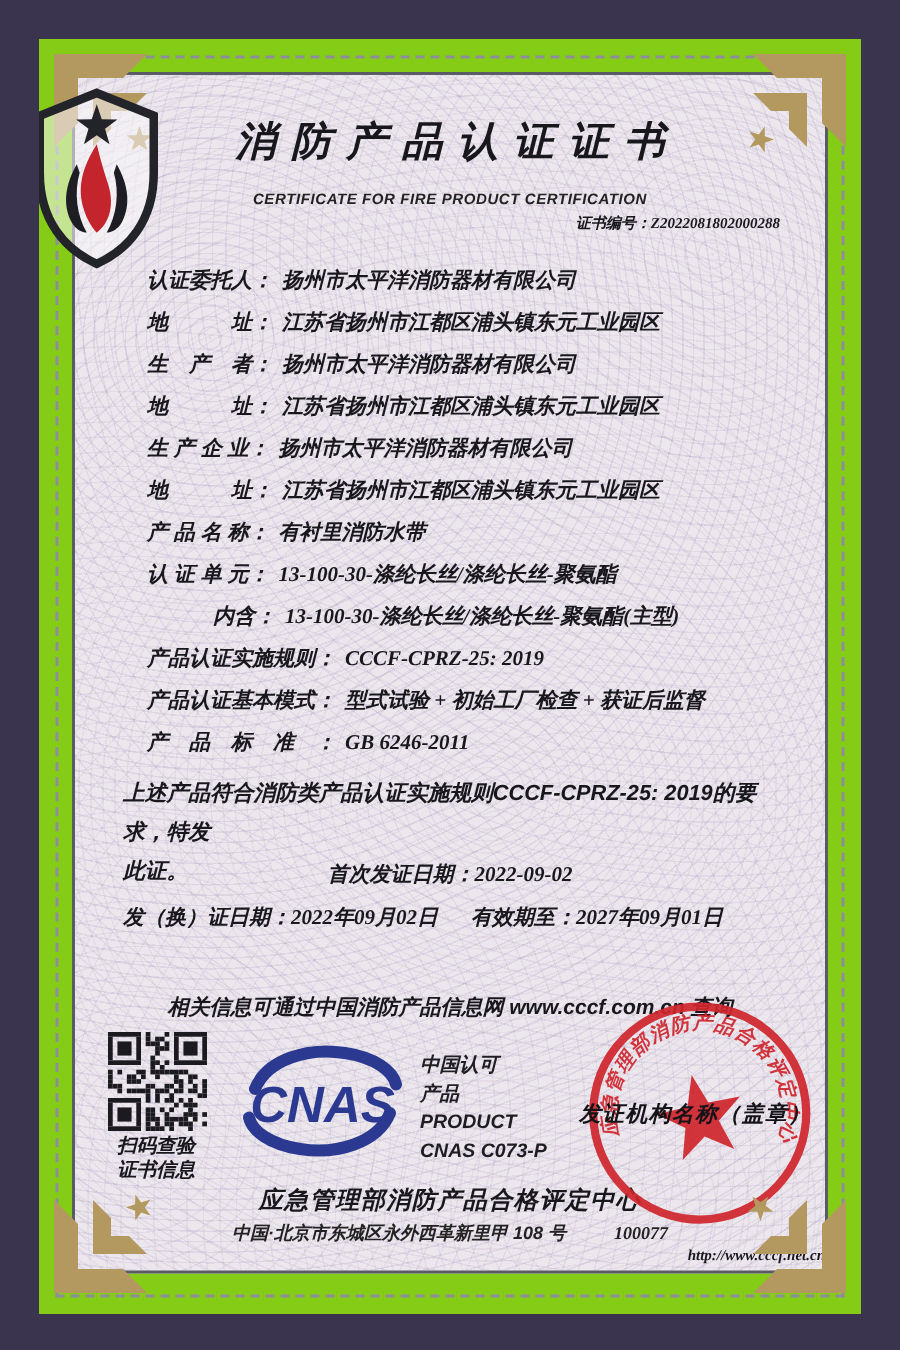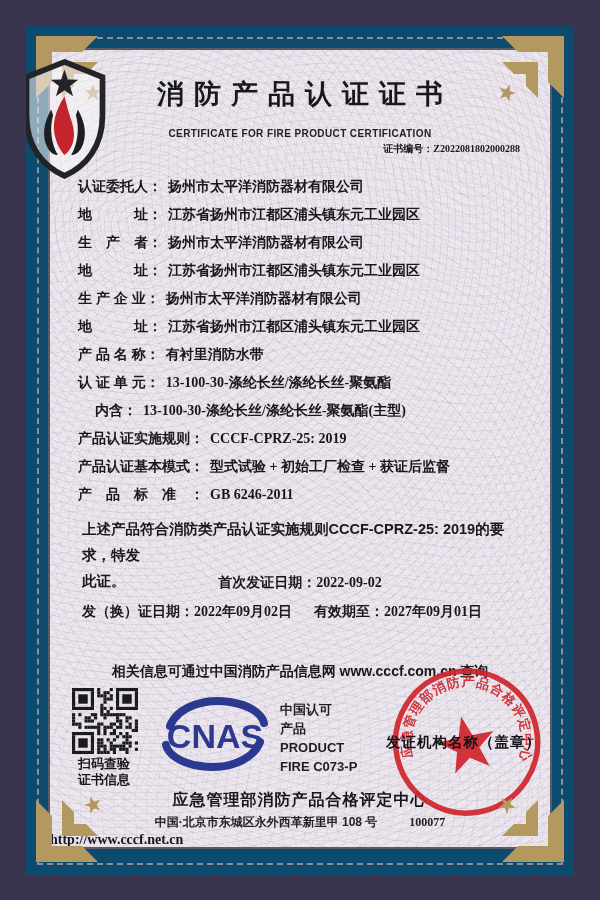--- a/index.html
+++ b/index.html
@@ -4,21 +4,21 @@
 <style>
   html,body{margin:0;padding:0;}
   body{
     width:600px;height:900px;position:relative;overflow:hidden;
     background:#3a344e;
     font-family:"Liberation Sans",sans-serif;
     color:#17171c;
   }
   .paper{
     position:absolute;left:26px;top:26px;right:26px;bottom:24px;
-    background:#0c4a6e;overflow:hidden;
+    background:#84cc16;overflow:hidden;font-style:italic;
   }
   .dashed-frame{
     position:absolute;inset:11px;
     border:2px dashed #8f8d9c;
   }
   .inner{
     position:absolute;left:22px;top:22px;right:22px;bottom:27px;
     border:2px solid #5b5b66;
     background-color:#ece6ed;
     background-image:
@@ -45,24 +45,24 @@
   .subtitle{
     position:absolute;left:0;right:0;top:78px;text-align:center;
     font-size:10px;font-weight:600;letter-spacing:.4px;color:#222;
   }
   .cert-no{
     position:absolute;right:30px;top:92px;
     font-family:"Liberation Serif",serif;font-weight:bold;font-size:10px;
   }
   
   .fields{position:absolute;left:0;right:0;top:122px;}
-  .frow{height:28px;line-height:28px;padding-left:28px;white-space:nowrap;}
+  .frow{height:28px;line-height:28px;padding-left:48px;white-space:nowrap;}
   .frow .lbl{font-weight:bold;font-size:14px;}
   .frow .val{font-family:"Liberation Serif",serif;font-weight:bold;font-size:14px;margin-left:6px;}
-  .frow.indent{padding-left:45px;}
+  .frow.indent{padding-left:92px;}
   
   .statement{position:absolute;left:32px;right:26px;top:466px;
     font-weight:bold;font-size:14.5px;line-height:26px;}
   .first-issue{position:absolute;left:0;right:0;top:524px;text-align:center;
     font-weight:bold;font-size:14px;}
   .first-issue .d{font-family:"Liberation Serif",serif;}
   .issue-row{position:absolute;left:32px;top:553px;font-weight:bold;font-size:14px;white-space:nowrap;}
   .issue-row .d{font-family:"Liberation Serif",serif;}
   .issue-row .gap{margin-left:22px;}
   .note{position:absolute;left:0;right:0;top:584px;text-align:center;
@@ -76,22 +76,22 @@
   .stamp-overlay{
     position:absolute;left:336px;top:683px;z-index:3;
     font-family:"Liberation Serif",serif;font-weight:bold;font-size:14.5px;
     letter-spacing:1px;color:#141418;
   }
   .org{position:absolute;left:0;right:0;top:740px;text-align:center;
     font-weight:bold;font-size:16px;letter-spacing:1px;}
   .addr{position:absolute;left:0;right:0;top:764px;text-align:center;
     font-weight:bold;font-size:12px;color:#222;}
   .addr .post{margin-left:32px;font-family:"Liberation Serif",serif;}
-  .site{position:absolute;left:0;right:0;top:782px;text-align:left;
-    font-family:"Liberation Serif",serif;font-weight:bold;font-size:14px;}
+  .site{position:absolute;left:0;right:0;top:782px;text-align:right;
+    font-family:"Liberation Serif",serif;font-weight:bold;font-size:10px;}
   .gold{fill:#b3985f;}
 </style>
 </head>
 <body>
 
 <div class="paper">
   <div class="dashed-frame"></div>
 
   <div class="corner c-tl">
     <svg width="72" height="72" viewBox="0 0 72 72">
@@ -324,21 +324,21 @@
       <svg width="118" height="76" viewBox="0 0 118 76">
         <path d="M14,30 C22,10 50,2 74,6 C94,9 106,18 108,27" fill="none" stroke="#2b3990" stroke-width="8" stroke-linecap="round"></path>
         <path d="M104,46 C96,66 68,74 44,70 C24,67 12,58 10,49" fill="none" stroke="#2b3990" stroke-width="8" stroke-linecap="round"></path>
         <text x="59" y="52" text-anchor="middle" font-family="Liberation Sans, sans-serif" font-size="34" font-weight="bold" fill="#2b3990">CNAS</text>
       </svg>
     </div>
     <div class="cnas-text">
       <span>中国认可</span><br>
       <span>产品</span><br>
       <span>PRODUCT</span><br>
-      <span>FIRE C073-P</span>
+      <span>CNAS C073-P</span>
     </div>
 
     <div class="stamp">
       <svg width="160" height="160" viewBox="0 0 160 160">
         <defs>
           <path id="stampRing" d="M31.5,108 A56,56 0 1 1 128.5,108" fill="none"></path>
         </defs>
         <circle cx="80" cy="80" r="71" fill="none" stroke="#d0252c" stroke-width="5.5"></circle>
         <text font-family="Liberation Sans, sans-serif" font-size="13" font-weight="bold" fill="#d0252c" letter-spacing="1">
           <textPath href="#stampRing" startOffset="11%">应急管理部消防产品合格评定中心</textPath>

